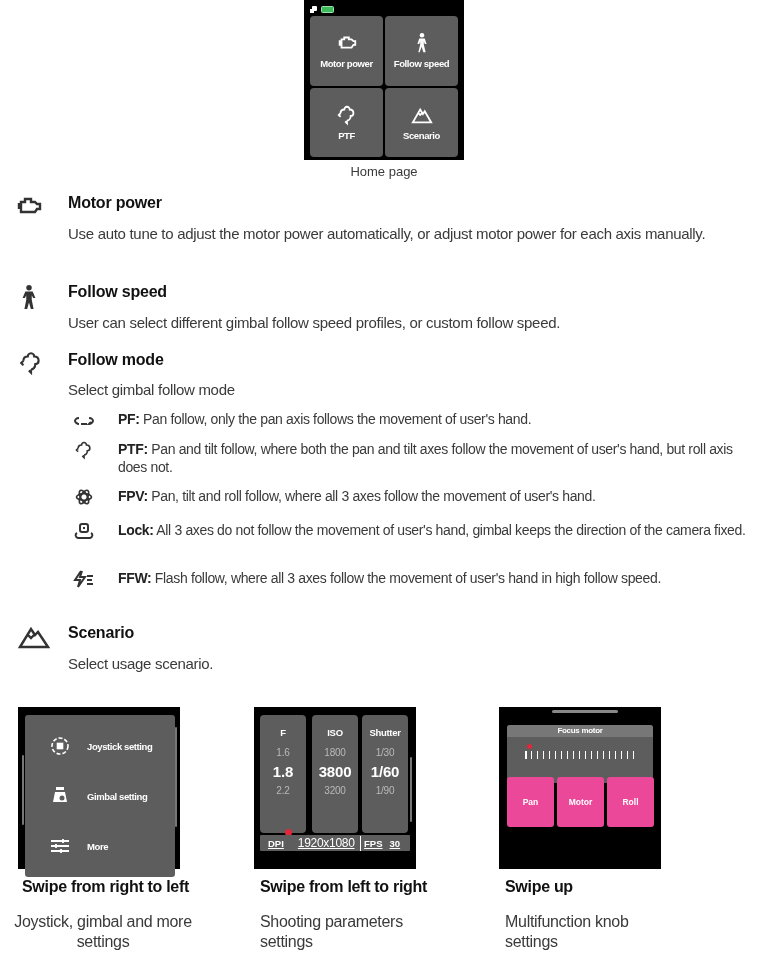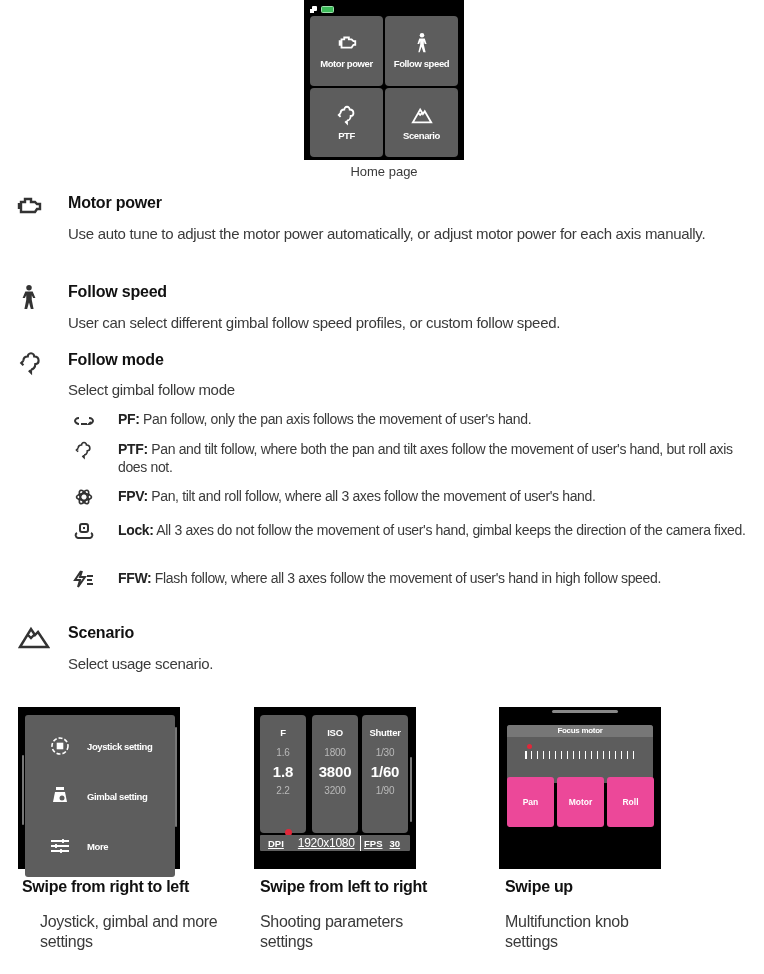--- a/index.html
+++ b/index.html
@@ -243,21 +243,21 @@
     <div class="row-ico">
       <svg viewBox="0 0 22 22" fill="none" stroke="#fff" stroke-width="1.8">
         <path d="M2 6h18M2 11h18M2 16h18"></path>
         <path d="M14 4v4M7 9v4M12 14v4"></path>
       </svg>
     </div>
     <span class="row-label">More</span>
   </div>
 </div>
 <div class="swipe-title" style="left:22px;">Swipe from right to left</div>
-<div class="swipe-desc" style="left:40px; width:190px;">Joystick, gimbal and more settings</div>
+<div class="swipe-desc" style="left:8px; width:190px;text-align:center;">Joystick, gimbal and more settings</div>
 
 <div class="mini-screen" style="left:254px;">
   <div class="s2-col" style="left:6px;">
     <span class="col-head">F</span>
     <span class="col-val">1.6</span>
     <span class="col-val sel">1.8</span>
     <span class="col-val after">2.2</span>
   </div>
   <div class="s2-col" style="left:58px;">
     <span class="col-head">ISO</span>

